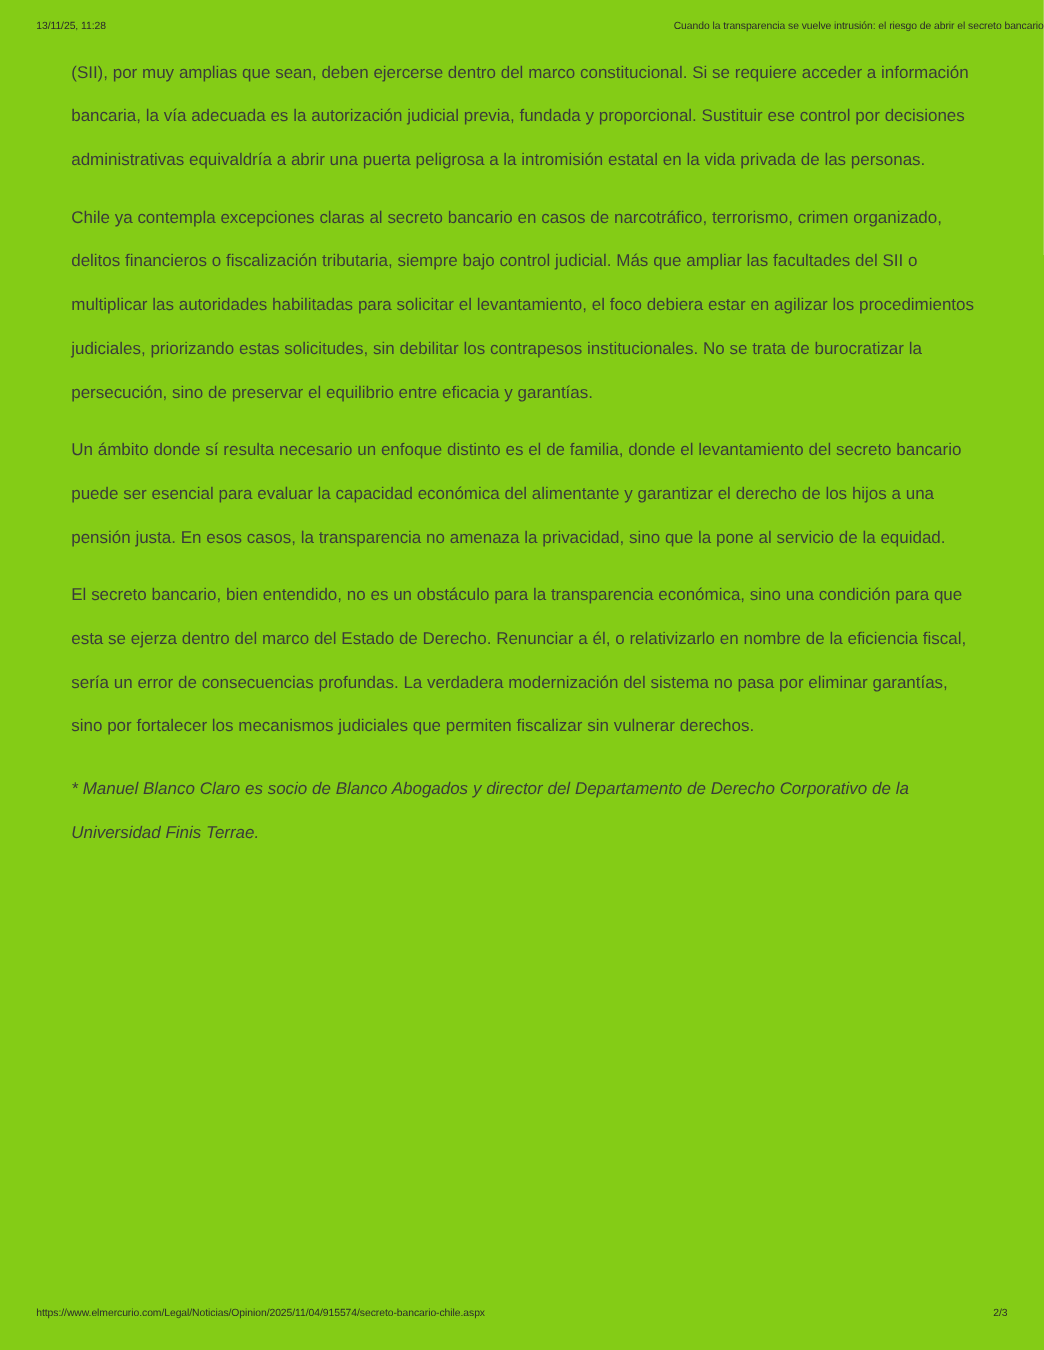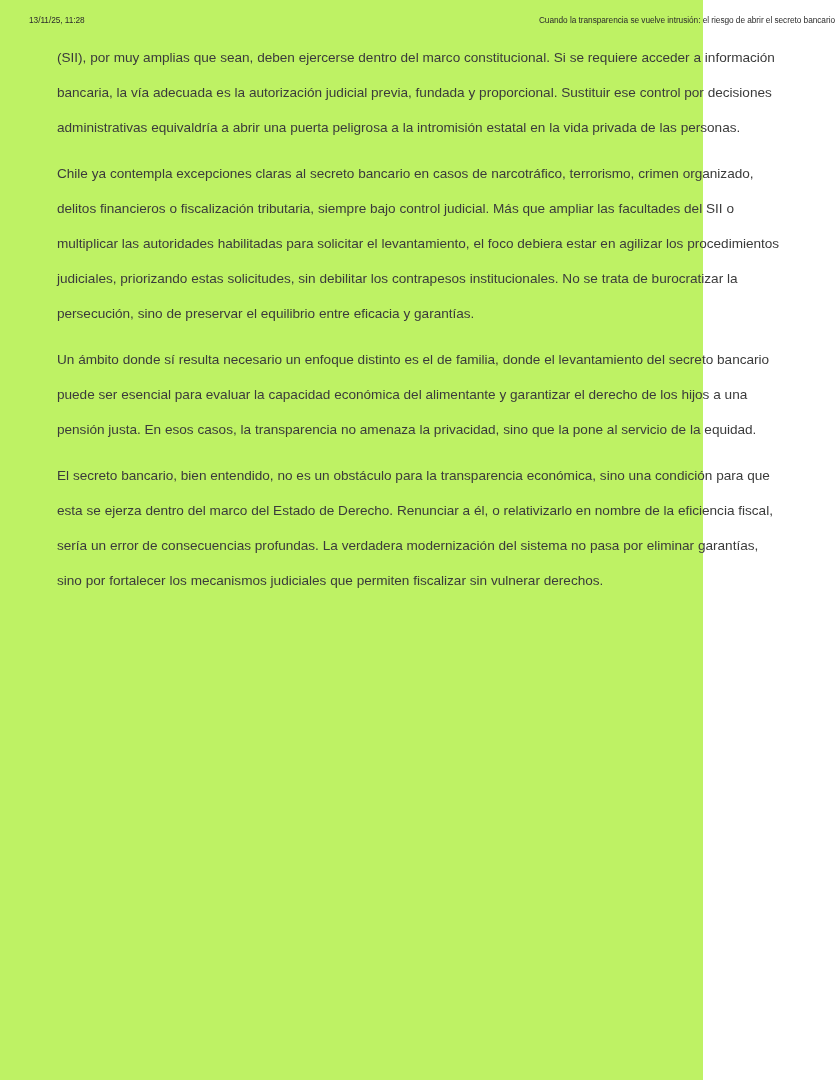--- a/index.html
+++ b/index.html
@@ -13,23 +13,23 @@
     height: 1080px;
     position: relative;
     font-family: "Liberation Sans", sans-serif;
     -webkit-font-smoothing: antialiased;
     overflow: hidden;
   }
 
   .page {
     position: absolute;
     left: 0; top: 0;
-    width: 703px;
+    width: 835px;
     height: 1080px;
-    background: #bef264;
+    background: #84cc16;
   }
 
   
   .page-header {
     position: absolute;
     left: 0;
     top: 15px;
     width: 835px;
     height: 14px;
     font-size: 8.3px;
@@ -105,16 +105,21 @@
   <div class="page-header">
     <span class="hdr-date">13/11/25, 11:28</span>
     <span class="hdr-title">Cuando la transparencia se vuelve intrusión: el riesgo de abrir el secreto bancario</span>
   </div>
 
   <div class="article-body">
     <p>(SII), por muy amplias que sean, deben ejercerse dentro del marco constitucional. Si se requiere acceder a información bancaria, la vía adecuada es la autorización judicial previa, fundada y proporcional. Sustituir ese control por decisiones administrativas equivaldría a abrir una puerta peligrosa a la intromisión estatal en la vida privada de las personas.</p>
     <p>Chile ya contempla excepciones claras al secreto bancario en casos de narcotráfico, terrorismo, crimen organizado, delitos financieros o fiscalización tributaria, siempre bajo control judicial. Más que ampliar las facultades del SII o multiplicar las autoridades habilitadas para solicitar el levantamiento, el foco debiera estar en agilizar los procedimientos judiciales, priorizando estas solicitudes, sin debilitar los contrapesos institucionales. No se trata de burocratizar la persecución, sino de preservar el equilibrio entre eficacia y garantías.</p>
     <p>Un ámbito donde sí resulta necesario un enfoque distinto es el de familia, donde el levantamiento del secreto bancario puede ser esencial para evaluar la capacidad económica del alimentante y garantizar el derecho de los hijos a una pensión justa. En esos casos, la transparencia no amenaza la privacidad, sino que la pone al servicio de la equidad.</p>
     <p>El secreto bancario, bien entendido, no es un obstáculo para la transparencia económica, sino una condición para que esta se ejerza dentro del marco del Estado de Derecho. Renunciar a él, o relativizarlo en nombre de la eficiencia fiscal, sería un error de consecuencias profundas. La verdadera modernización del sistema no pasa por eliminar garantías, sino por fortalecer los mecanismos judiciales que permiten fiscalizar sin vulnerar derechos.</p>
+    <p class="byline">* Manuel Blanco Claro es socio de Blanco Abogados y director del Departamento de Derecho Corporativo de la Universidad Finis Terrae.</p>
   </div>
 
+  <div class="page-footer">
+    <span class="ftr-url">https://www.elmercurio.com/Legal/Noticias/Opinion/2025/11/04/915574/secreto-bancario-chile.aspx</span>
+    <span class="ftr-pageno">2/3</span>
+  </div>
 
 </div>
 
 </body></html>

